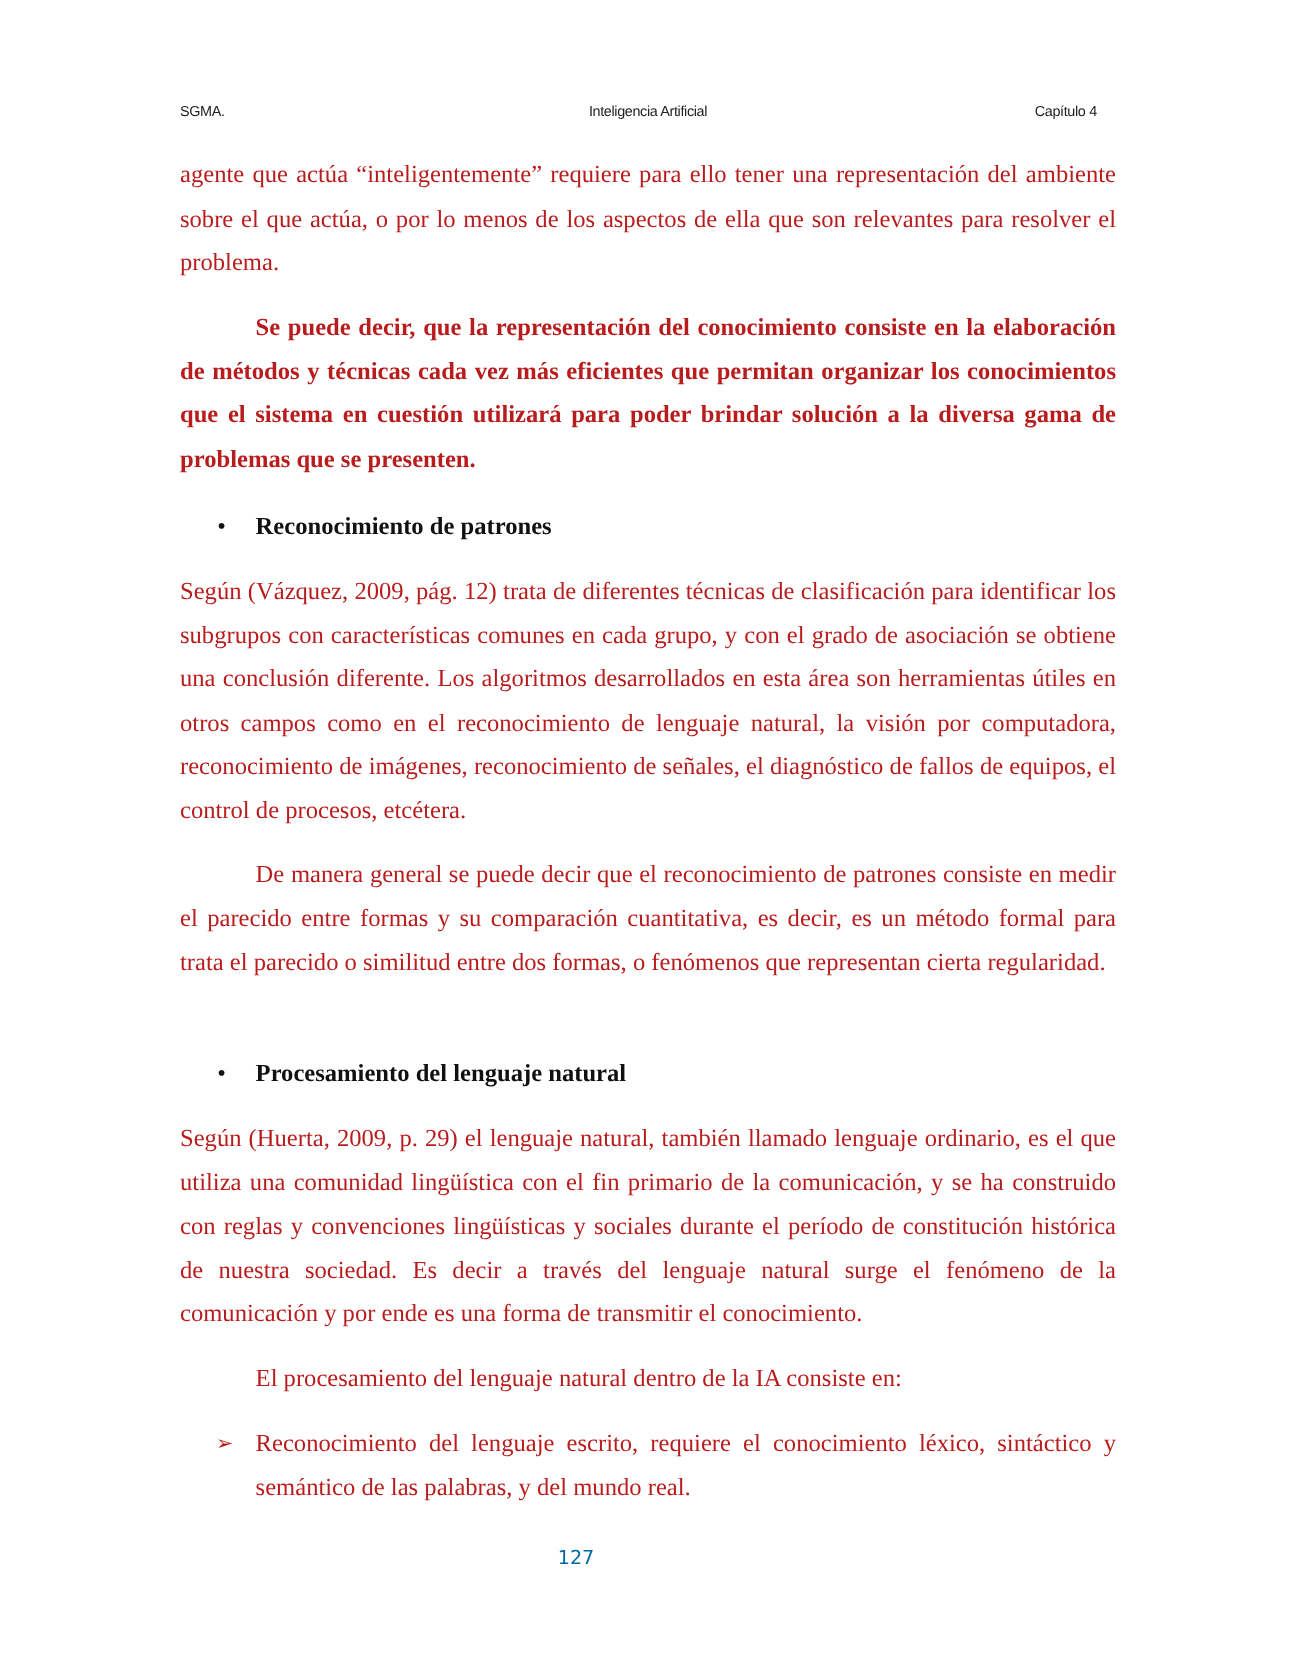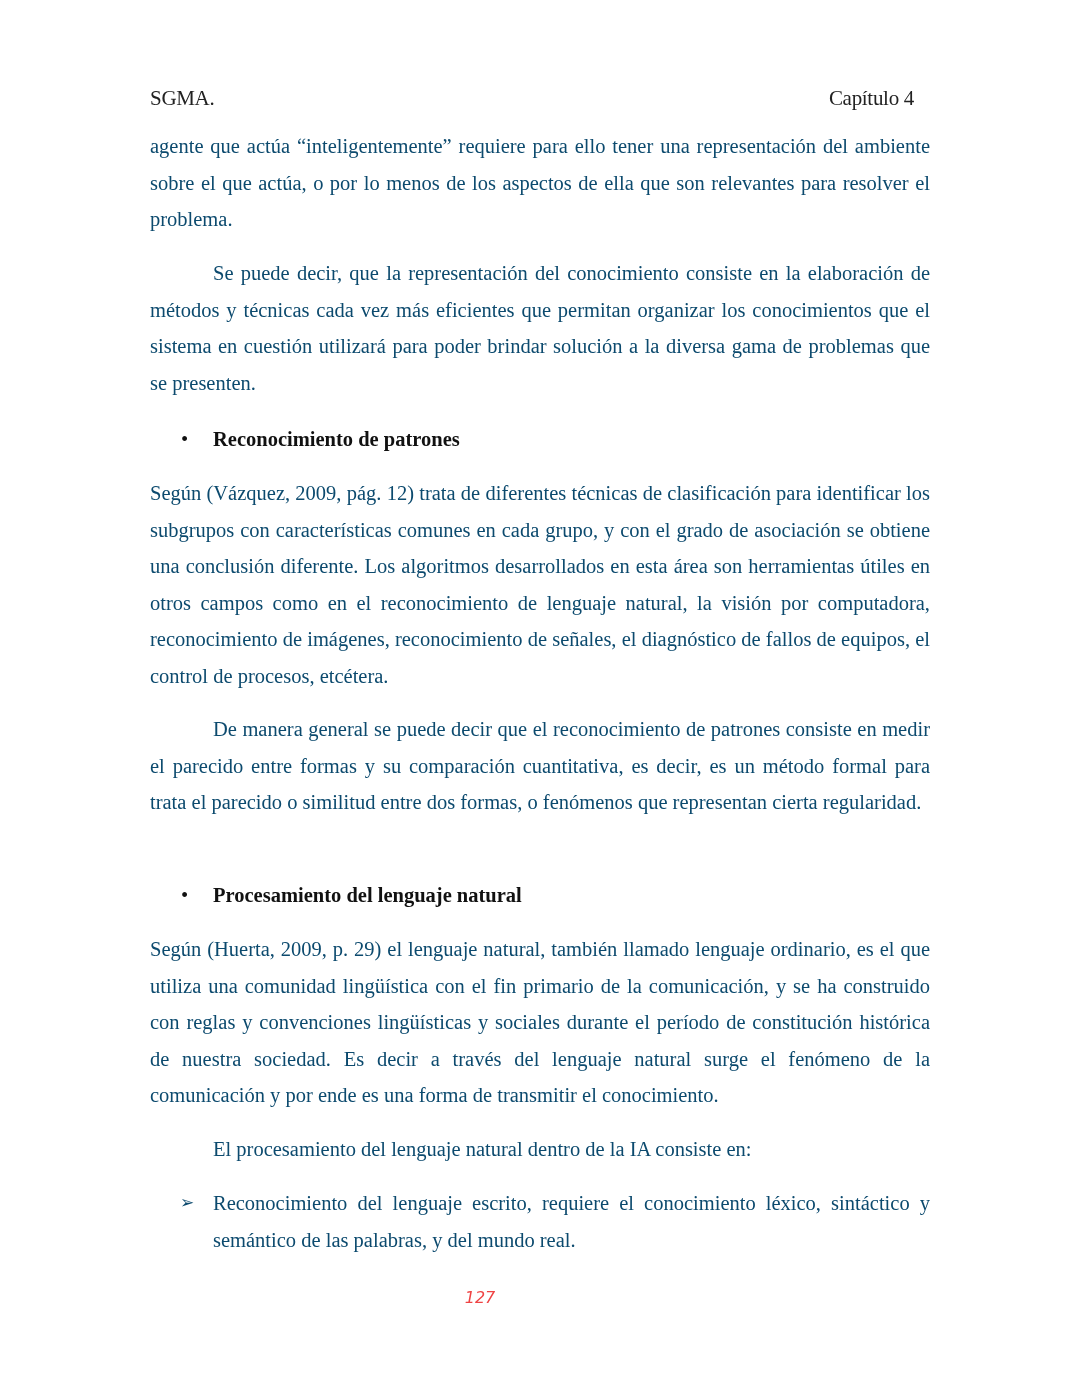--- a/index.html
+++ b/index.html
@@ -13,34 +13,34 @@
       position: relative;
       overflow: hidden;
       color: #111111;
     }
     .header {
       position: absolute;
       top: 86px;
       left: 150px;
       width: 780px;
       height: 24px;
-      font-family: Liberation Serif, serif;
-      font-size: 21px;
+      font-family: Liberation Sans, sans-serif;
+      font-size: 12px;
       color: #222;
       letter-spacing: -0.3px;
     }
     .header .left { position: absolute; left: 0; top: 0; }
     .header .center { position: absolute; left: 0; right: 0; top: 0; text-align: center; }
     .header .right { position: absolute; right: 16px; top: 0; }
 
     .body-text {
       font-family: "Liberation Serif", "DejaVu Serif", serif;
       font-size: 20.5px;
       line-height: 36.5px;
-      color: #0c4a6e;
+      color: #b91c1c;
     }
     .para {
       position: absolute;
       left: 150px;
       width: 780px;
       margin: 0;
       text-align: justify;
       text-align-last: left;
     }
     .para.indent { text-indent: 63px; }
@@ -86,35 +86,35 @@
     }
 
     .page-number {
       position: absolute;
       top: 1288px;
       left: 0;
       width: 960px;
       text-align: center;
       font-family: "DejaVu Sans", "Liberation Sans", sans-serif;
       font-size: 16px;
-      color: #ef4444;
-      font-style: italic;
+      color: #0369a1;
     }
   </style>
 </head>
 <body>
 
 <div class="header">
   <span class="left">SGMA.</span>
+  <span class="center">Inteligencia Artificial</span>
   <span class="right">Capítulo 4</span>
 </div>
 
 <p class="para body-text" style="top:128px;">agente que actúa “inteligentemente” requiere para ello tener una representación del ambiente sobre el que actúa, o por lo menos de los aspectos de ella que son relevantes para resolver el problema.</p>
 
-<p class="para body-text indent" style="top:255px;">Se puede decir, que la representación del conocimiento consiste en la elaboración de métodos y técnicas cada vez más eficientes que permitan organizar los conocimientos que el sistema en cuestión utilizará para poder brindar solución a la diversa gama de problemas que se presenten.</p>
+<p class="para body-text indent" style="top:255px;font-weight:bold;">Se puede decir, que la representación del conocimiento consiste en la elaboración de métodos y técnicas cada vez más eficientes que permitan organizar los conocimientos que el sistema en cuestión utilizará para poder brindar solución a la diversa gama de problemas que se presenten.</p>
 
 <div class="bullet-heading" style="top:421px;">
   <span class="dot">•</span>
   <span class="label">Reconocimiento de patrones</span>
 </div>
 
 <p class="para body-text" style="top:475px;">Según (Vázquez, 2009, pág. 12) trata de diferentes técnicas de clasificación para identificar los subgrupos con características comunes en cada grupo, y con el grado de asociación se obtiene una conclusión diferente. Los algoritmos desarrollados en esta área son herramientas útiles en otros campos como en el reconocimiento de lenguaje natural, la visión por computadora, reconocimiento de imágenes, reconocimiento de señales, el diagnóstico de fallos de equipos, el control de procesos, etcétera.</p>
 
 <p class="para body-text indent" style="top:711px;">De manera general se puede decir que el reconocimiento de patrones consiste en medir el parecido entre formas y su comparación cuantitativa, es decir, es un método formal para trata el parecido o similitud entre dos formas, o fenómenos que representan cierta regularidad.</p>
 

